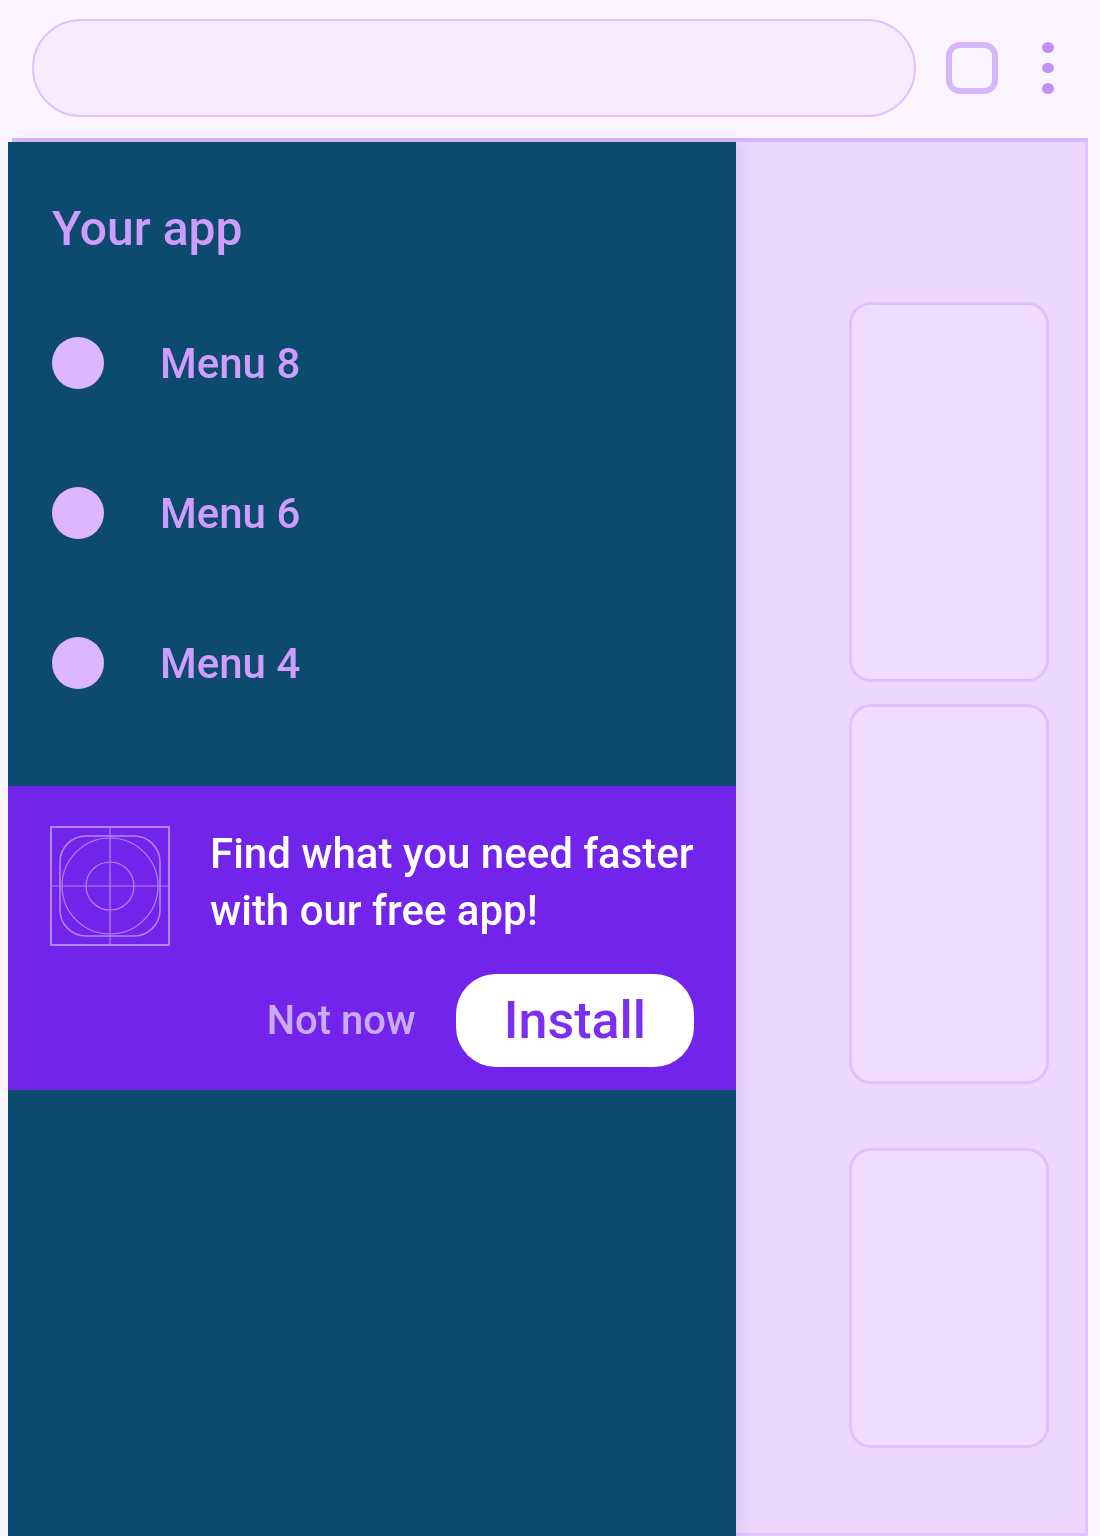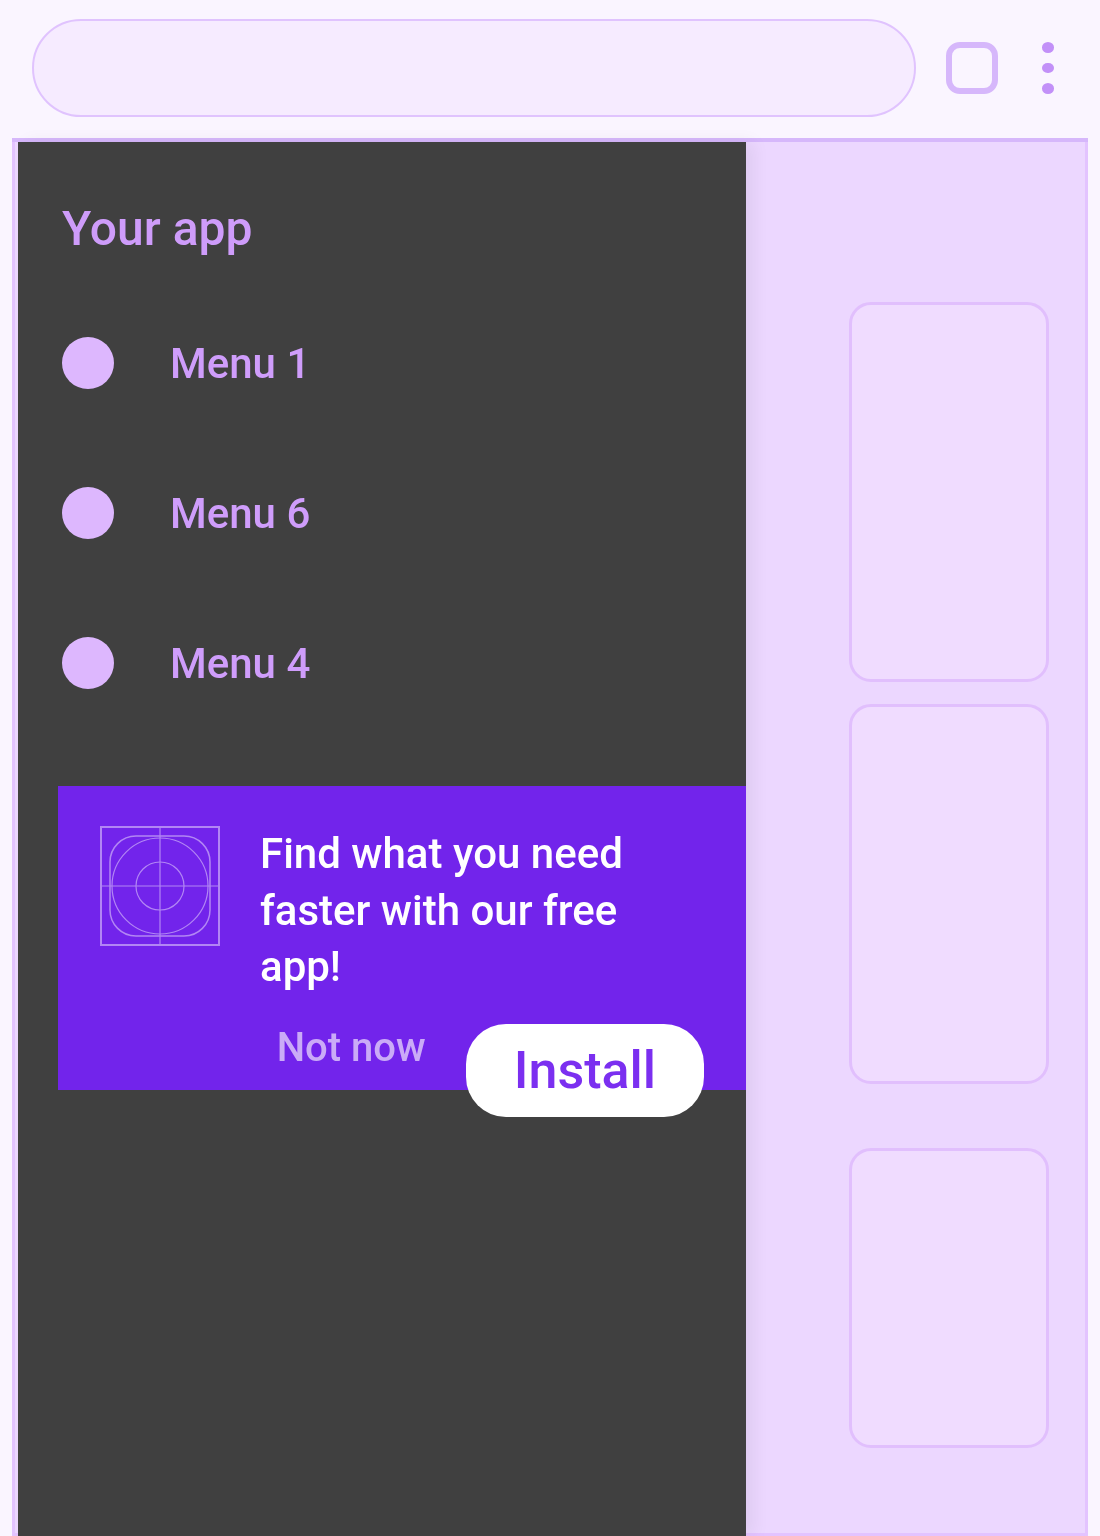--- a/index.html
+++ b/index.html
@@ -40,44 +40,44 @@
     .card{
       position:absolute;right:36px;width:200px;height:380px;
       border:3px solid #e1bffd;border-radius:22px;background:#f0dcff;
     }
     .card.c1{top:160px;}
     .card.c2{top:562px;}
     .card.c3{top:1006px;height:300px;}
 
     
     .drawer{
-      position:absolute;top:142px;left:18px;width:728px;bottom:0;
-      background:#404040;
+      position:absolute;top:142px;left:8px;width:728px;bottom:0;
+      background:#0c4a6e;
       box-shadow:8px 0 16px rgba(0,0,0,0.06);
     }
     .drawer-title{
       font-size:48px;font-weight:500;color:#ce9cfa;
       padding:58px 44px 40px;
     }
     .menu-list{padding:40px 44px 0;}
     .menu-item{
       display:flex;align-items:center;gap:56px;margin-bottom:98px;height:52px;
     }
     .menu-dot{width:52px;height:52px;border-radius:50%;background:#ddb7fe;}
     .menu-label{font-size:42px;font-weight:500;color:#cf9dfb;}
 
     
     .banner{
       position:absolute;left:0;right:0;top:644px;height:304px;
       background:#7224eb;color:#fff;
-      display:flex;flex-direction:column;padding:40px 42px 40px 42px;margin-left:40px;
+      display:flex;flex-direction:column;padding:40px 42px 40px 42px;
     }
     .banner-top{display:flex;gap:40px;align-items:flex-start;}
     .banner-msg{font-size:42px;font-weight:500;line-height:1.35;color:#fff;}
-    .banner-actions{display:flex;justify-content:flex-end;gap:40px;margin-top:28px;}
+    .banner-actions{display:flex;justify-content:flex-end;align-items:center;gap:40px;margin-top:28px;}
     .btn-notnow{font-size:40px;font-weight:500;color:#caabf7;cursor:pointer;}
     .btn-install{
       background:#fff;color:#7b2ff0;font-size:52px;font-weight:500;
       padding:16px 48px;border-radius:40px;border:none;cursor:pointer;
     }
 
     .app-icon-svg{width:120px;height:120px;flex-shrink:0;}
   </style>
 </head>
 <body>
@@ -100,21 +100,21 @@
     </div>
   </div>
   <div class="toolbar-underline"></div>
 
   <div class="drawer">
     <div class="drawer-title">Your app</div>
 
     <div class="menu-list">
       <div class="menu-item">
         <div class="menu-dot"></div>
-        <div class="menu-label">Menu 1</div>
+        <div class="menu-label">Menu 8</div>
       </div>
       <div class="menu-item">
         <div class="menu-dot"></div>
         <div class="menu-label">Menu 6</div>
       </div>
       <div class="menu-item">
         <div class="menu-dot"></div>
         <div class="menu-label">Menu 4</div>
       </div>
     </div>

